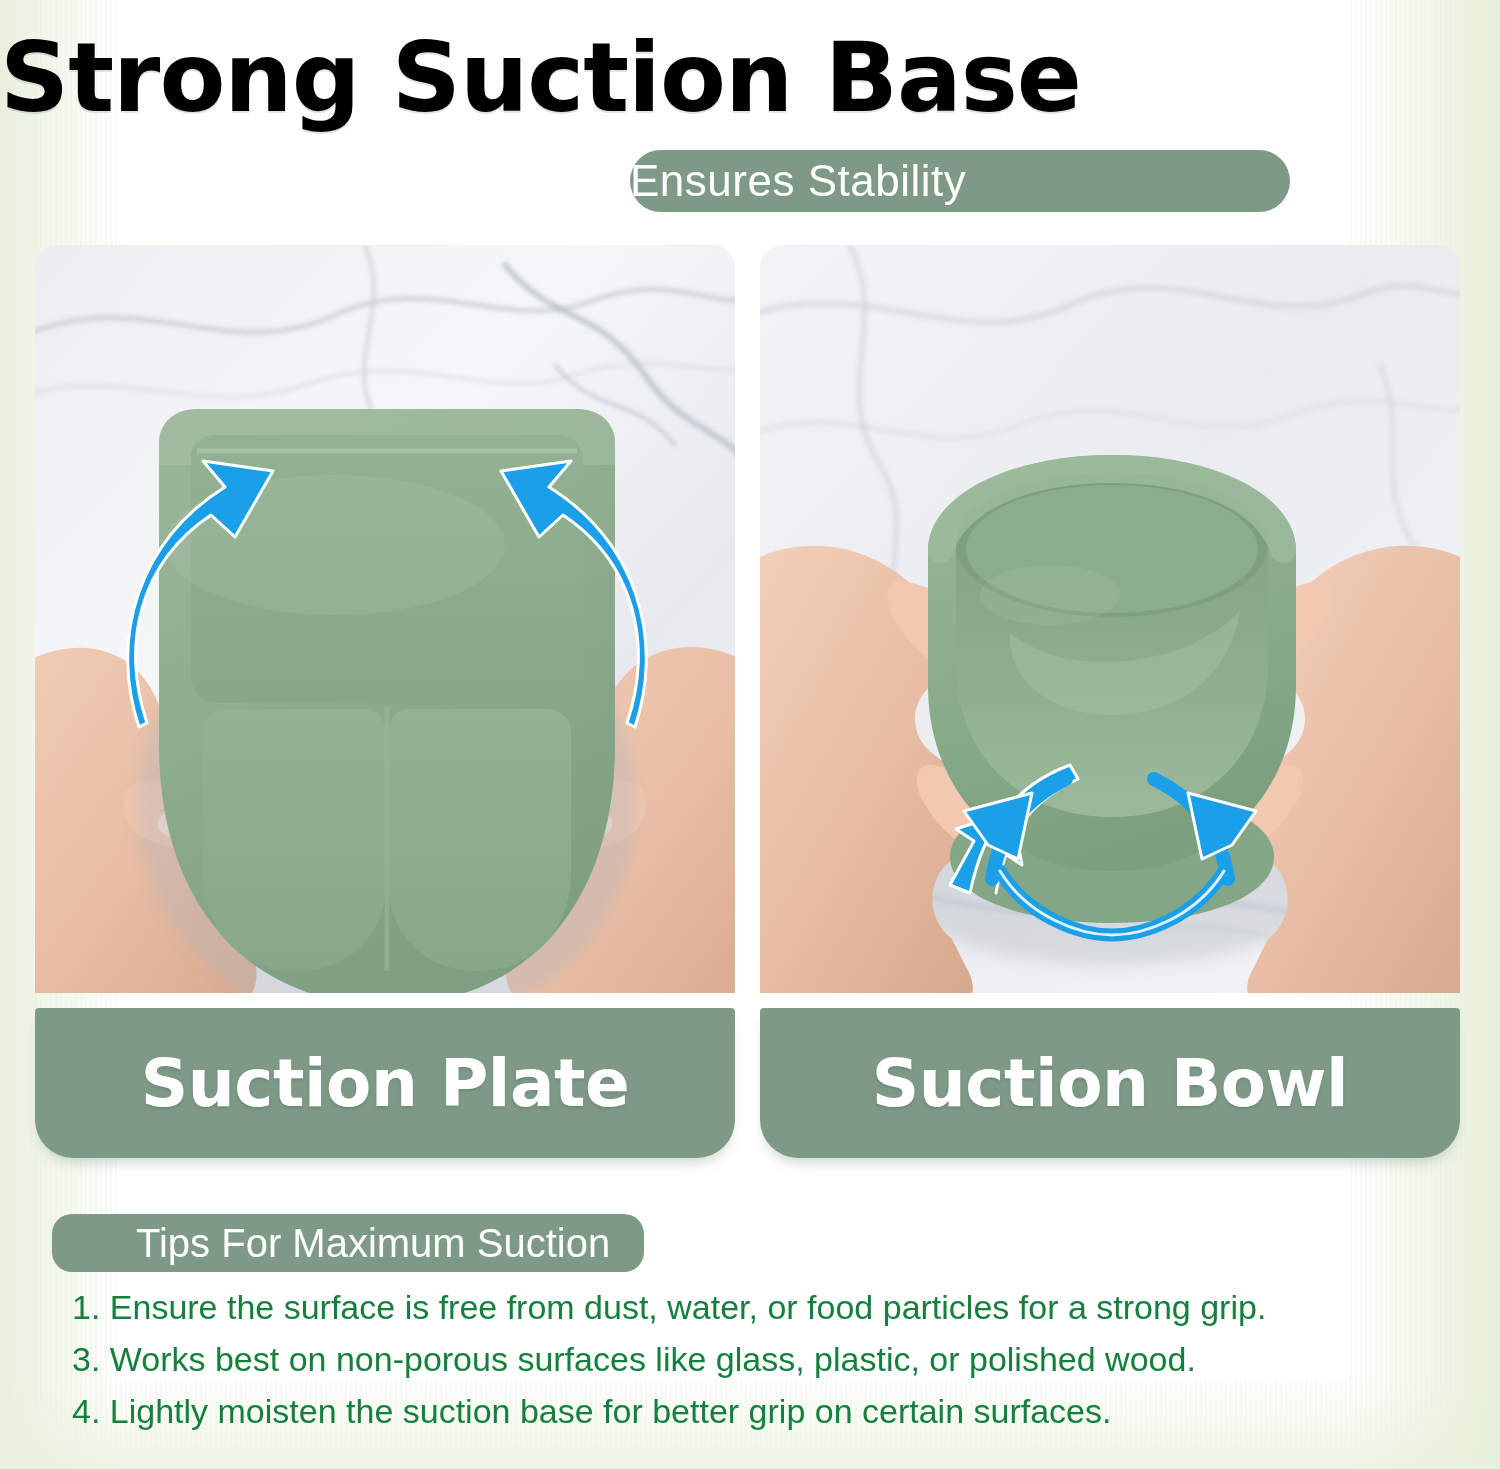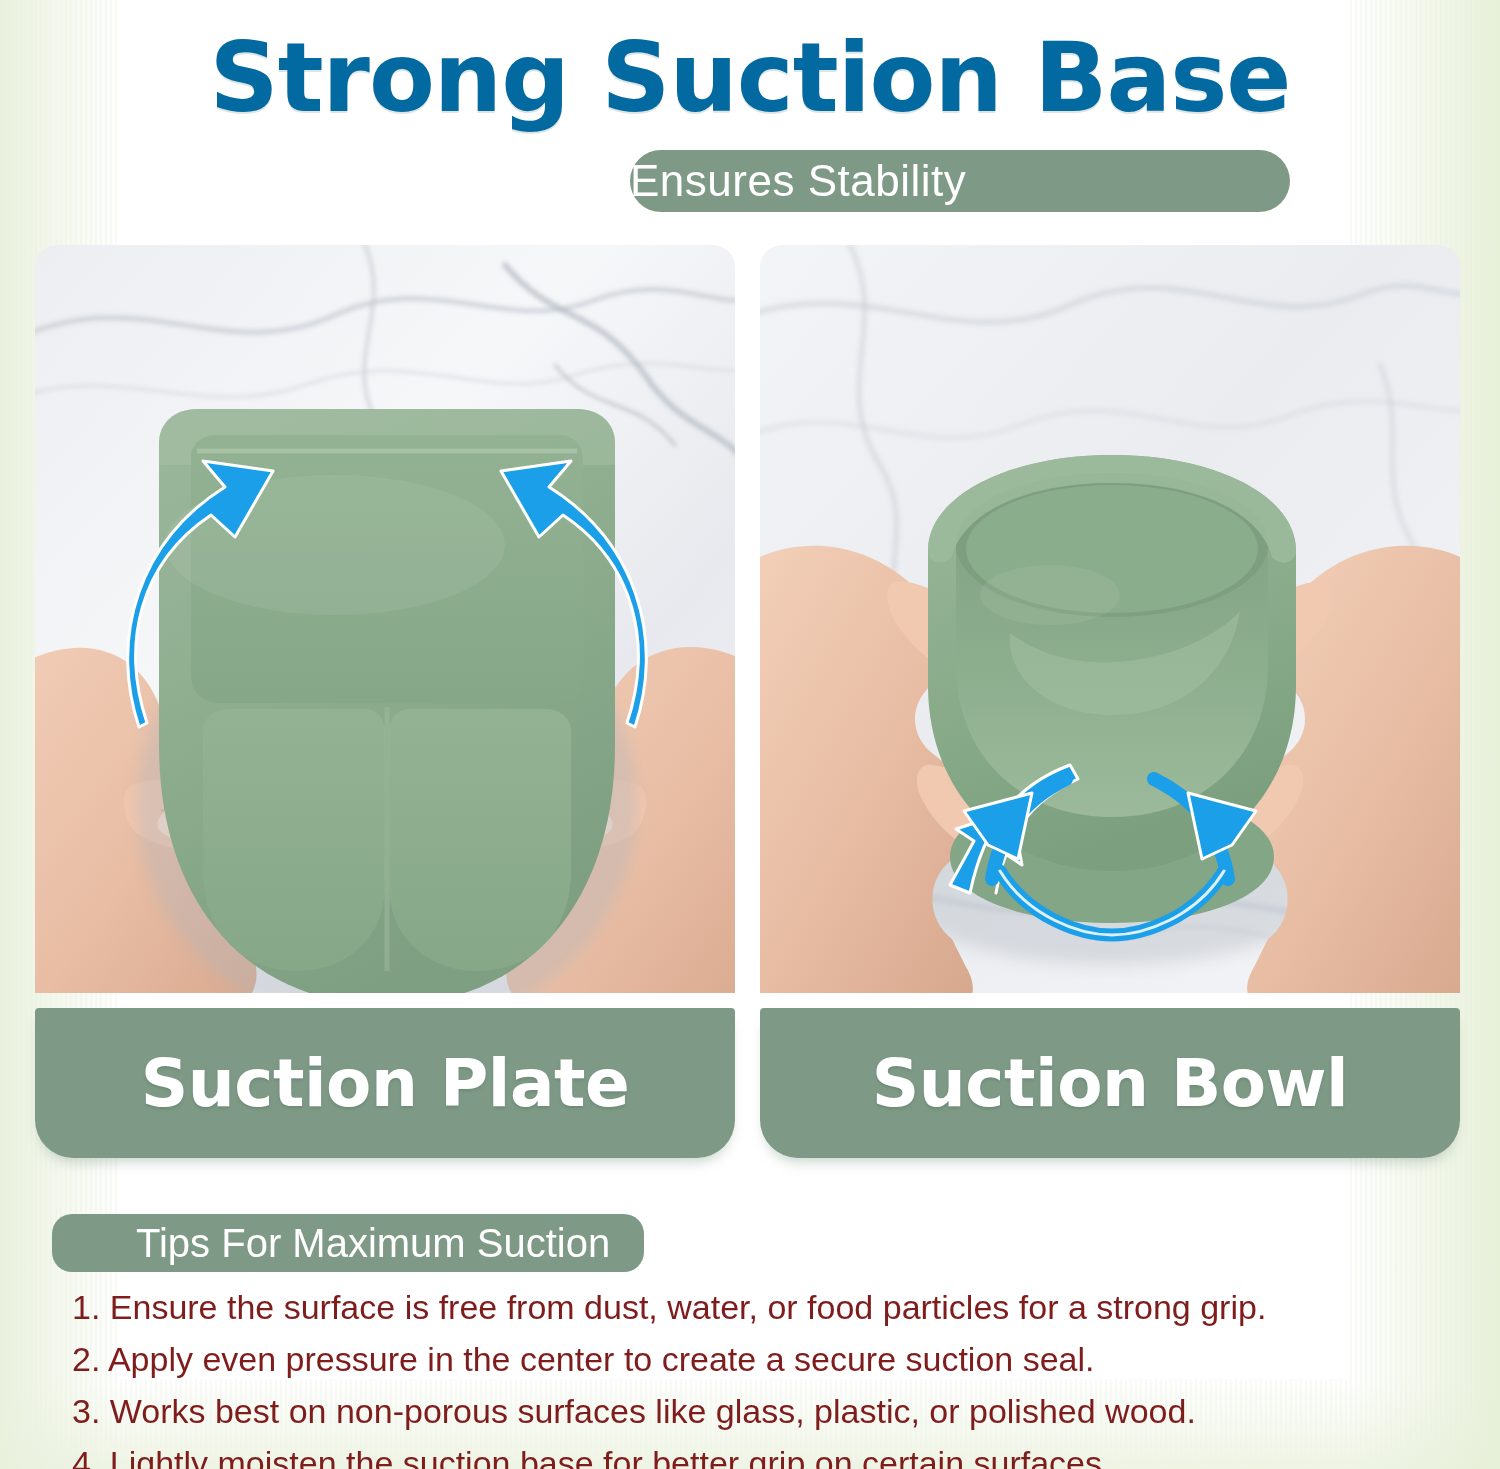--- a/index.html
+++ b/index.html
@@ -21,24 +21,24 @@
   }
   .bg-tint::after{
     content:"";position:absolute;left:120px;right:150px;top:0;bottom:90px;
     background:#fff;
   }
 
   .page{position:absolute;inset:0;z-index:2;}
 
   
   .title{
-    position:absolute;left:0;right:0;top:28px;text-align:center;
+    position:absolute;left:0;right:0;top:28px;text-align:left;
     font-family:"DejaVu Sans", sans-serif;
     font-weight:bold;font-size:96px;line-height:1.05;
-    color:#0369a1;letter-spacing:-1px;
+    color:#000000;letter-spacing:-1px;
     text-shadow:0 2px 0 rgba(118,153,138,.25);
   }
   .subtitle-pill{
     position:absolute;left:630px;top:150px;width:660px;height:62px;
     background:#7e9a87;border-radius:31px;
     display:flex;align-items:center;justify-content:flex-start;
   }
   .subtitle-pill span{
     color:#ffffff;font-size:44px;font-weight:400;letter-spacing:.5px;
     font-family:"Liberation Sans", sans-serif;
@@ -69,21 +69,21 @@
   
   .tips-pill{
     position:absolute;left:52px;top:1214px;height:58px;
     padding:0 34px 0 84px;
     background:#7e9a87;border-radius:20px;
     display:flex;align-items:center;
   }
   .tips-pill span{color:#fff;font-size:40px;font-weight:400;}
   .tips-list{position:absolute;left:72px;top:1290px;width:1380px;}
   .tip{
-    font-size:34px;color:#7f1d1d;line-height:1.0;
+    font-size:34px;color:#15803d;line-height:1.0;
     margin-bottom:18px;white-space:nowrap;
     font-family:"Liberation Sans", sans-serif;
   }
 </style>
 </head>
 <body>
 
 <div class="bg-tint"></div>
 
 <div class="page">
@@ -293,18 +293,17 @@
   </div>
   <div class="labelbar right">
     <span>Suction Bowl</span>
   </div>
 
   <div class="tips-pill">
     <span>Tips For Maximum Suction</span>
   </div>
   <div class="tips-list">
     <div class="tip">1. Ensure the surface is free from dust, water, or food particles for a strong grip.</div>
-    <div class="tip">2. Apply even pressure in the center to create a secure suction seal.</div>
     <div class="tip">3. Works best on non-porous surfaces like glass, plastic, or polished wood.</div>
     <div class="tip">4. Lightly moisten the suction base for better grip on certain surfaces.</div>
   </div>
 
 </div>
 
 </body></html>

